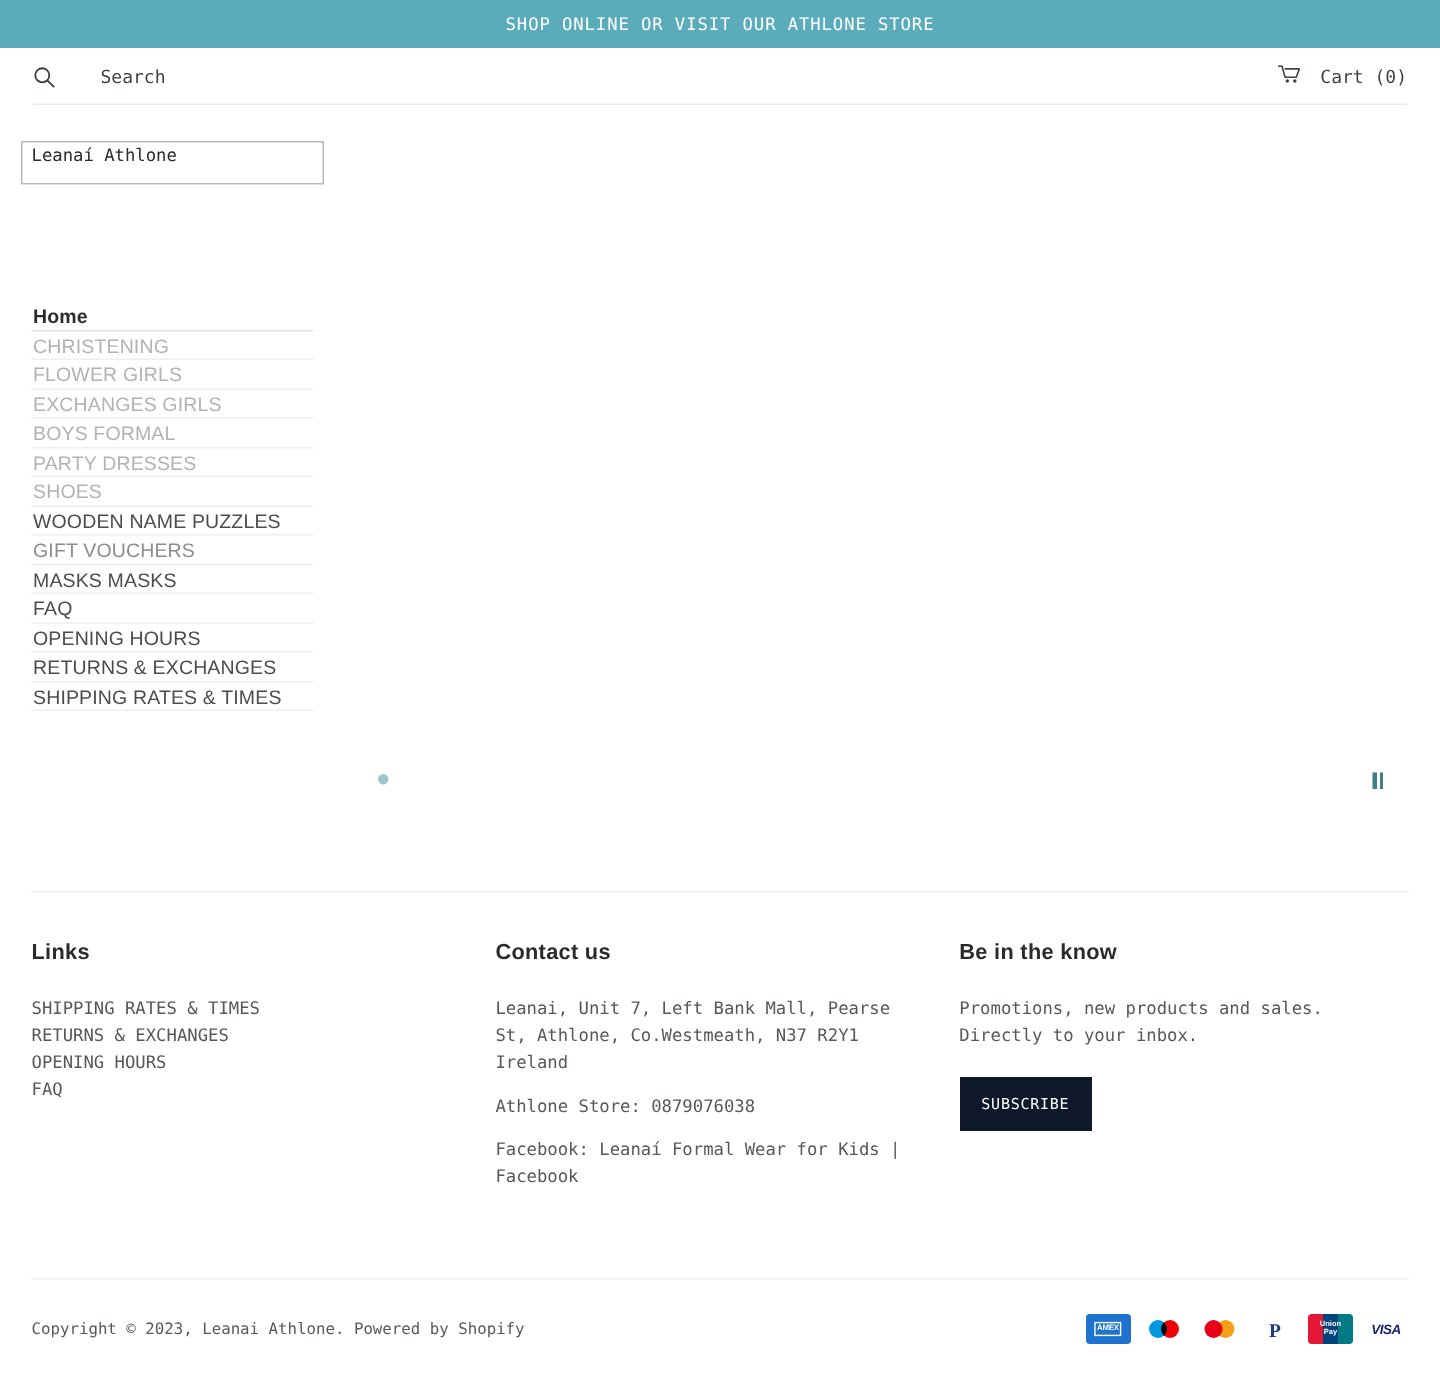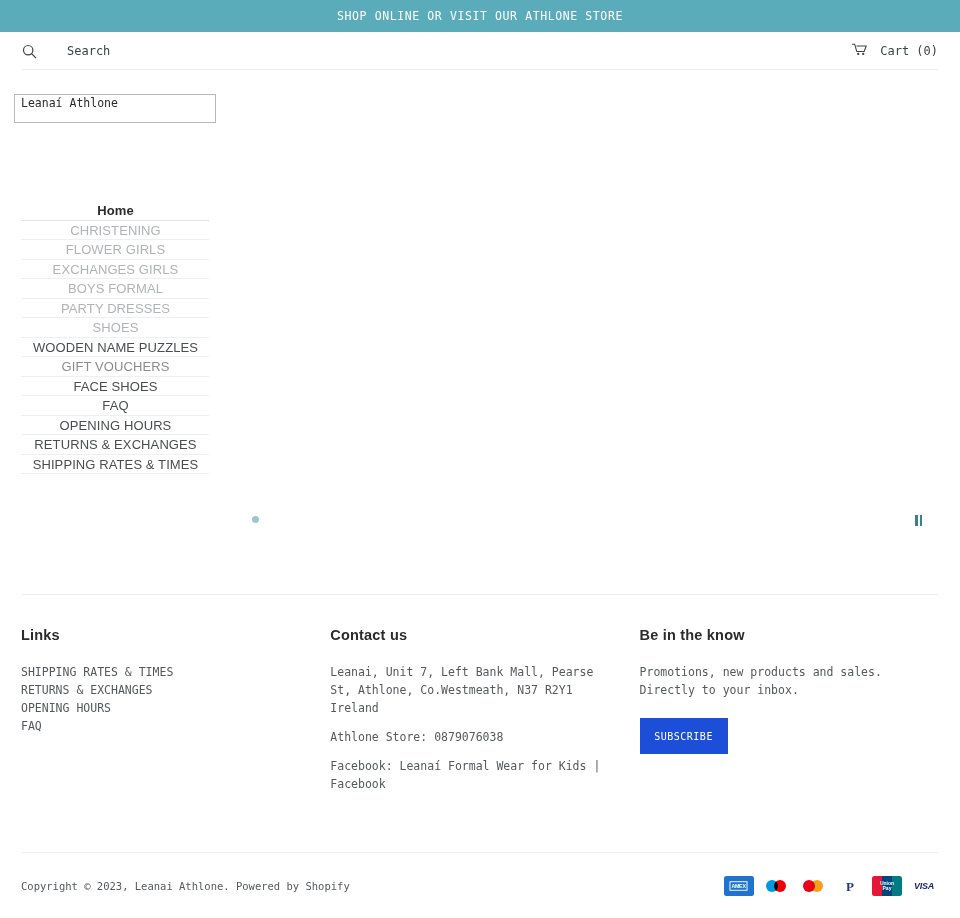--- a/index.html
+++ b/index.html
@@ -80,21 +80,20 @@
   .nav-item {
     display: block;
     font-family: "Liberation Sans", sans-serif;
     font-size: 13px;
     line-height: 19.5px;
     padding: 0 0 1px 1px;
     border-bottom: 1px solid #efefef;
     height: 19.5px;
     white-space: nowrap;
     letter-spacing: 0.1px;
-    text-align: center;
   }
   .nav-item.home {
     font-weight: bold;
     color: #2b2b2b;
     border-bottom: 1px solid #e3e3e3;
   }
   .nav-item.dim  { color: #b0b3b5; }
   .nav-item.mid  { color: #8a8d8f; }
   .nav-item.dark { color: #4a4d4f; }
 
@@ -183,21 +182,21 @@
     font-family: "DejaVu Sans Mono", "Liberation Mono", monospace;
     font-size: 11.5px;
     color: #55595c;
     padding: 0 12px;
     outline: none;
   }
   .news-input::placeholder { color: #6c7072; }
   .news-btn {
     width: 88px;
     border: none;
-    background: #1d4ed8;
+    background: #0f172a;
     color: #ffffff;
     font-family: "DejaVu Sans Mono", "Liberation Mono", monospace;
     font-size: 10px;
     letter-spacing: 0.5px;
     cursor: pointer;
   }
 
   
   .bottom-rule {
     margin: 0 21px;
@@ -300,21 +299,21 @@
 <nav class="nav" id="nav-root">
     <a class="nav-item home">Home</a>
     <a class="nav-item dim">CHRISTENING</a>
     <a class="nav-item dim">FLOWER GIRLS</a>
     <a class="nav-item dim">EXCHANGES GIRLS</a>
     <a class="nav-item dim">BOYS FORMAL</a>
     <a class="nav-item dim">PARTY DRESSES</a>
     <a class="nav-item dim">SHOES</a>
     <a class="nav-item dark">WOODEN NAME PUZZLES</a>
     <a class="nav-item mid">GIFT VOUCHERS</a>
-    <a class="nav-item dark">FACE SHOES</a>
+    <a class="nav-item dark">MASKS MASKS</a>
     <a class="nav-item dark">FAQ</a>
     <a class="nav-item dark">OPENING HOURS</a>
     <a class="nav-item dark">RETURNS &amp; EXCHANGES</a>
     <a class="nav-item dark">SHIPPING RATES &amp; TIMES</a>
   </nav>
 
 <div class="slideshow-area">
   <span class="slide-dot"></span>
   <span class="slide-pause">
       <i></i>

